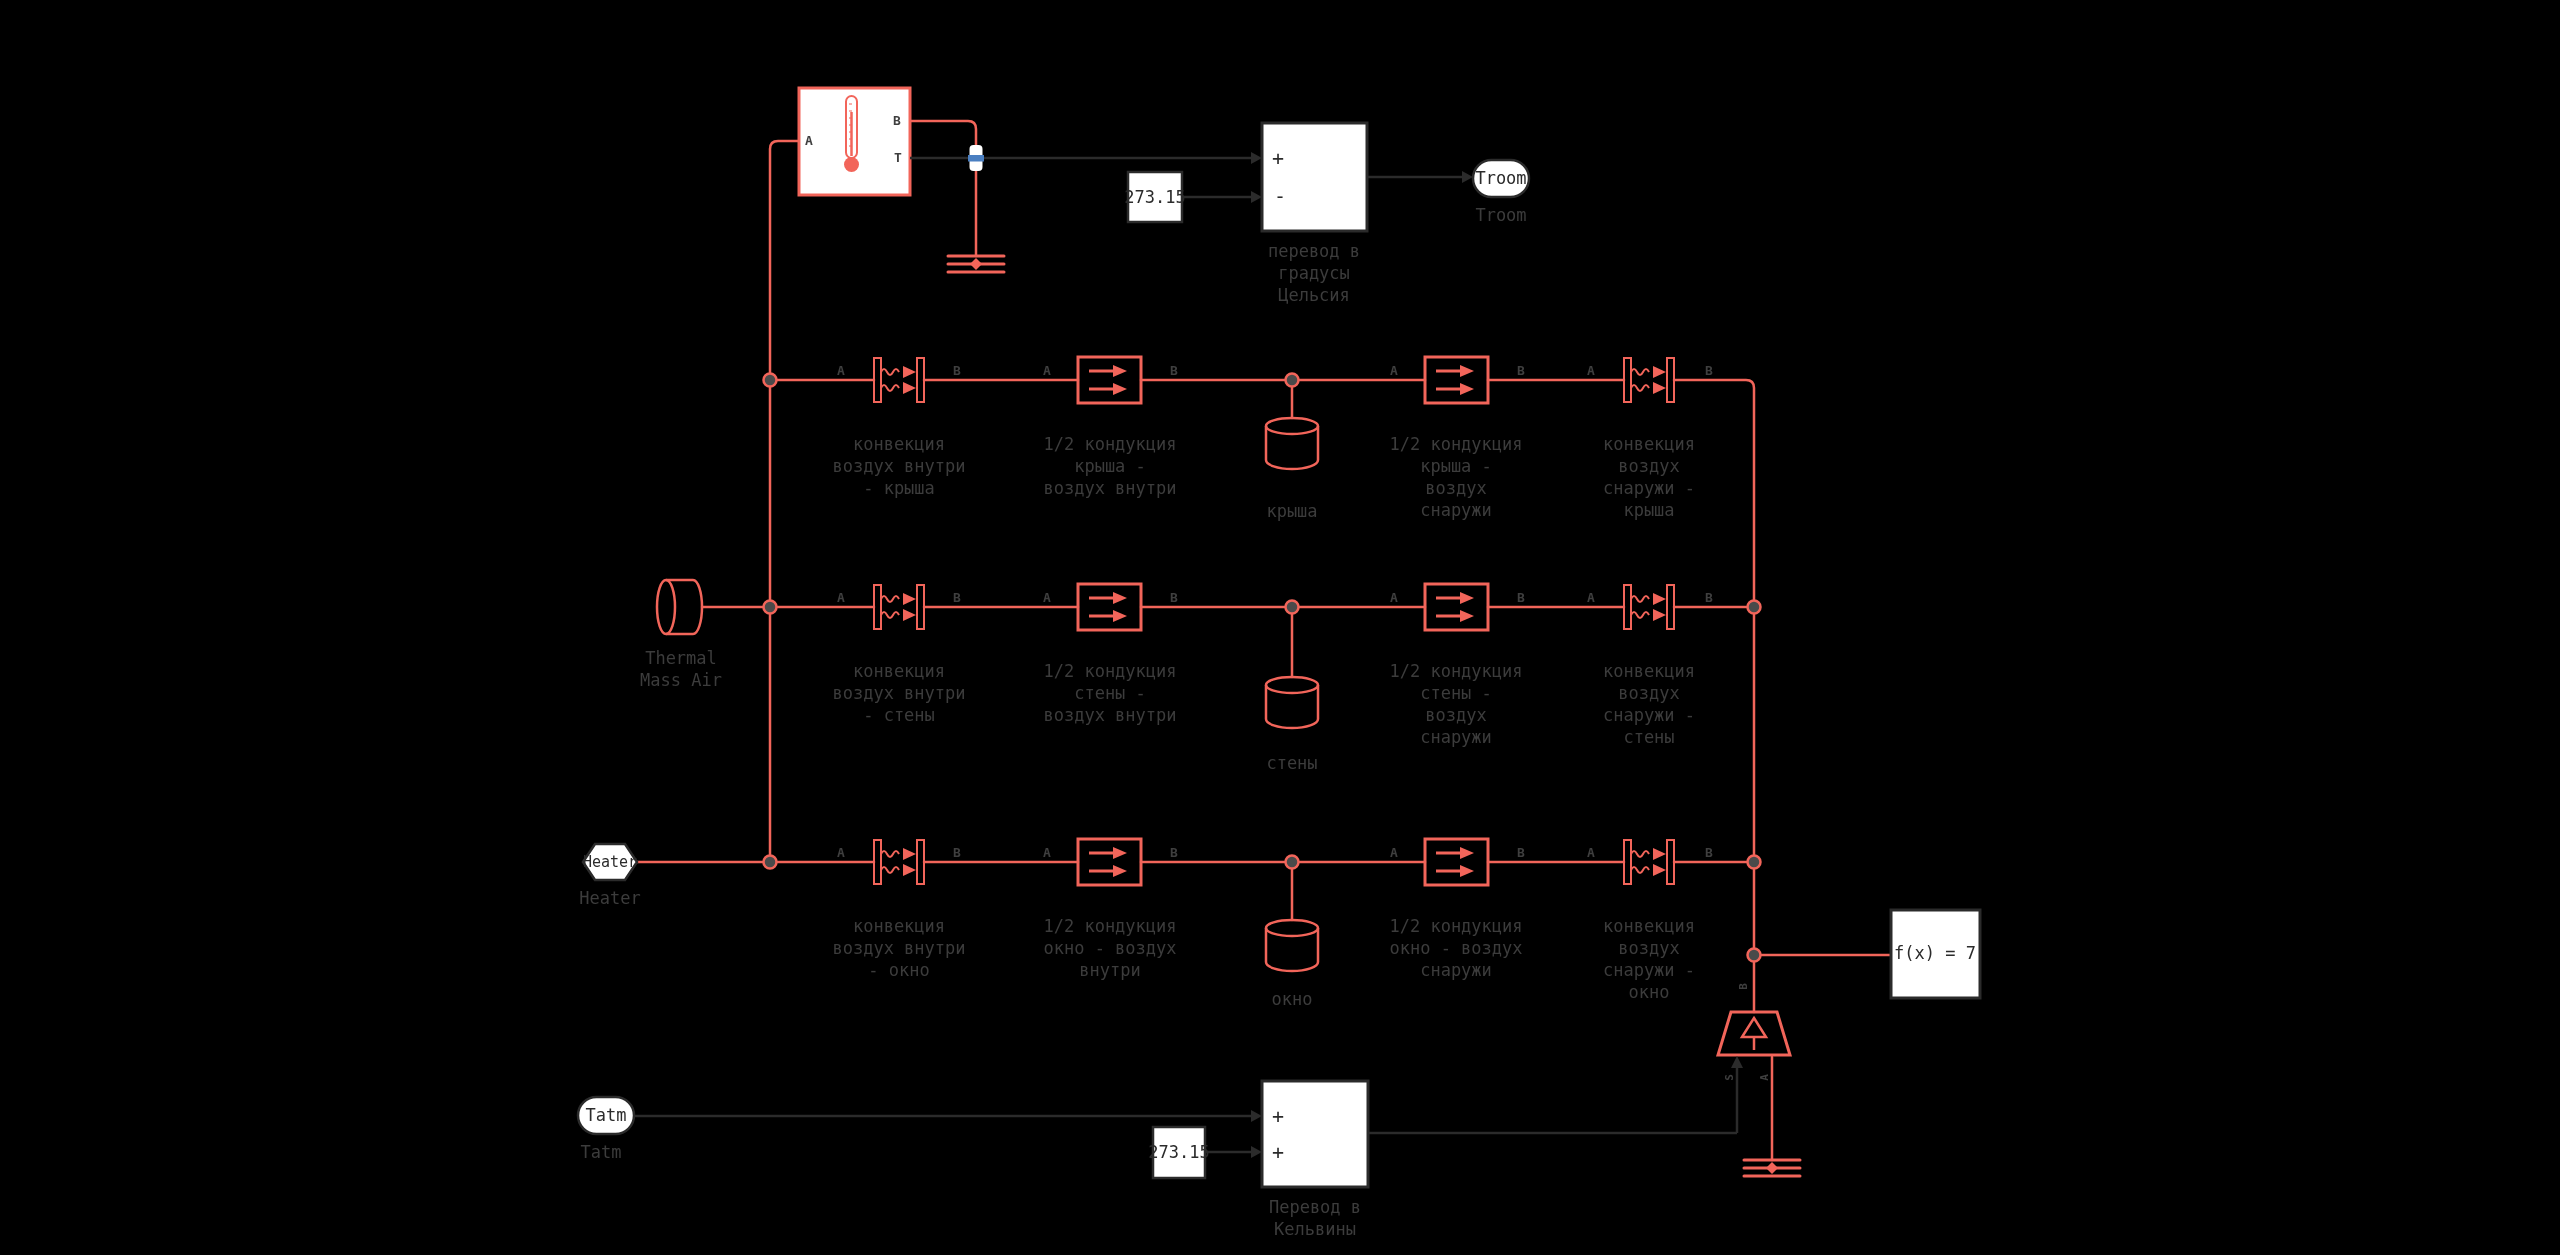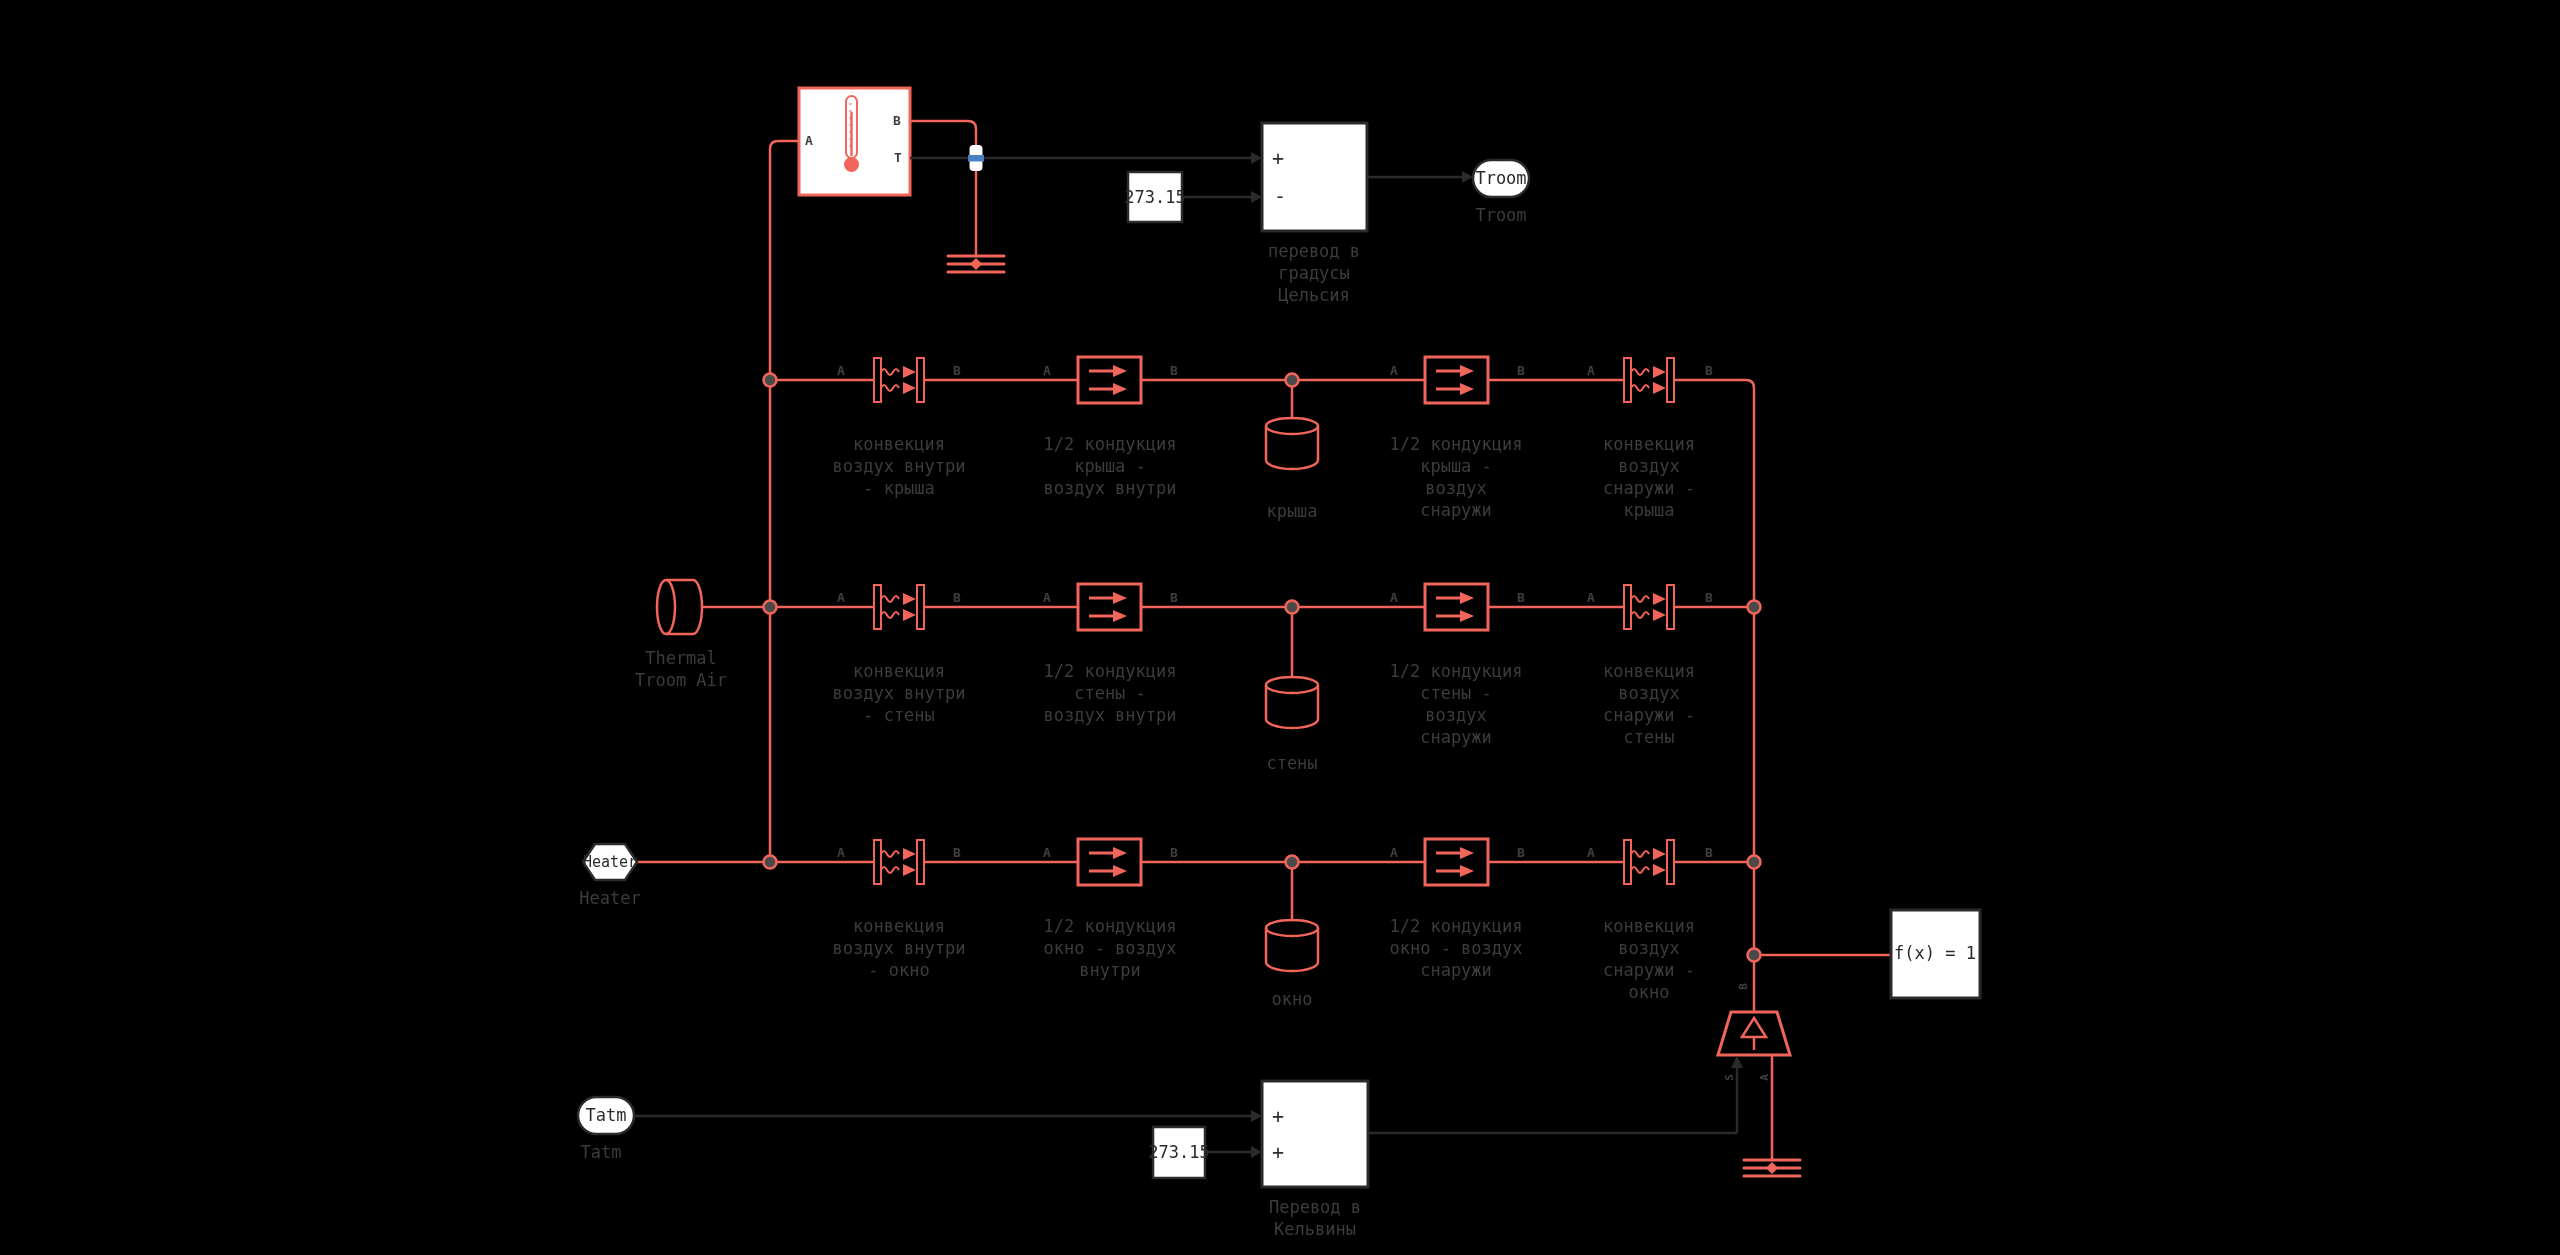--- a/index.html
+++ b/index.html
@@ -247,35 +247,35 @@
 <span class="t pl" style="left:1521px;top:845px">B</span>
 <span class="t pl" style="left:1591px;top:845px">A</span>
 <span class="t pl" style="left:1709px;top:845px">B</span>
 
 <span class="t bt" style="left:1155px;top:187px">273.15</span>
 <span class="t bt" style="left:1179px;top:1142px">273.15</span>
 <span class="t op" style="left:1272px;top:146px">+</span>
 <span class="t op" style="left:1274px;top:184px">-</span>
 <span class="t op" style="left:1272px;top:1104px">+</span>
 <span class="t op" style="left:1272px;top:1140px">+</span>
-<span class="t bt" style="left:1935px;top:943px">f(x) = 1</span>
+<span class="t bt" style="left:1935px;top:943px">f(x) = 7</span>
 <span class="t bt" style="left:1501px;top:168px">Troom</span>
 <span class="t bt" style="left:606px;top:1105px">Tatm</span>
 <span class="t bt" style="left:610px;top:853px;font-size:15px">Heater</span>
 
 <div class="t lbl" style="left:1314px;top:240px">перевод в
 градусы
 Цельсия</div>
 <div class="t lbl" style="left:1315px;top:1196px">Перевод в
 Кельвины</div>
 <div class="t lbl" style="left:1501px;top:204px">Troom</div>
 <div class="t lbl" style="left:601px;top:1141px">Tatm</div>
 <div class="t lbl" style="left:610px;top:887px">Heater</div>
 <div class="t lbl" style="left:681px;top:647px">Thermal
-Troom Air</div>
+Mass Air</div>
 
 <div class="t lbl" style="left:899px;top:433px">конвекция
 воздух внутри
 - крыша</div>
 <div class="t lbl" style="left:1110px;top:433px">1/2 кондукция
 крыша -
 воздух внутри</div>
 <div class="t lbl" style="left:1292px;top:500px">крыша</div>
 <div class="t lbl" style="left:1456px;top:433px">1/2 кондукция
 крыша -

